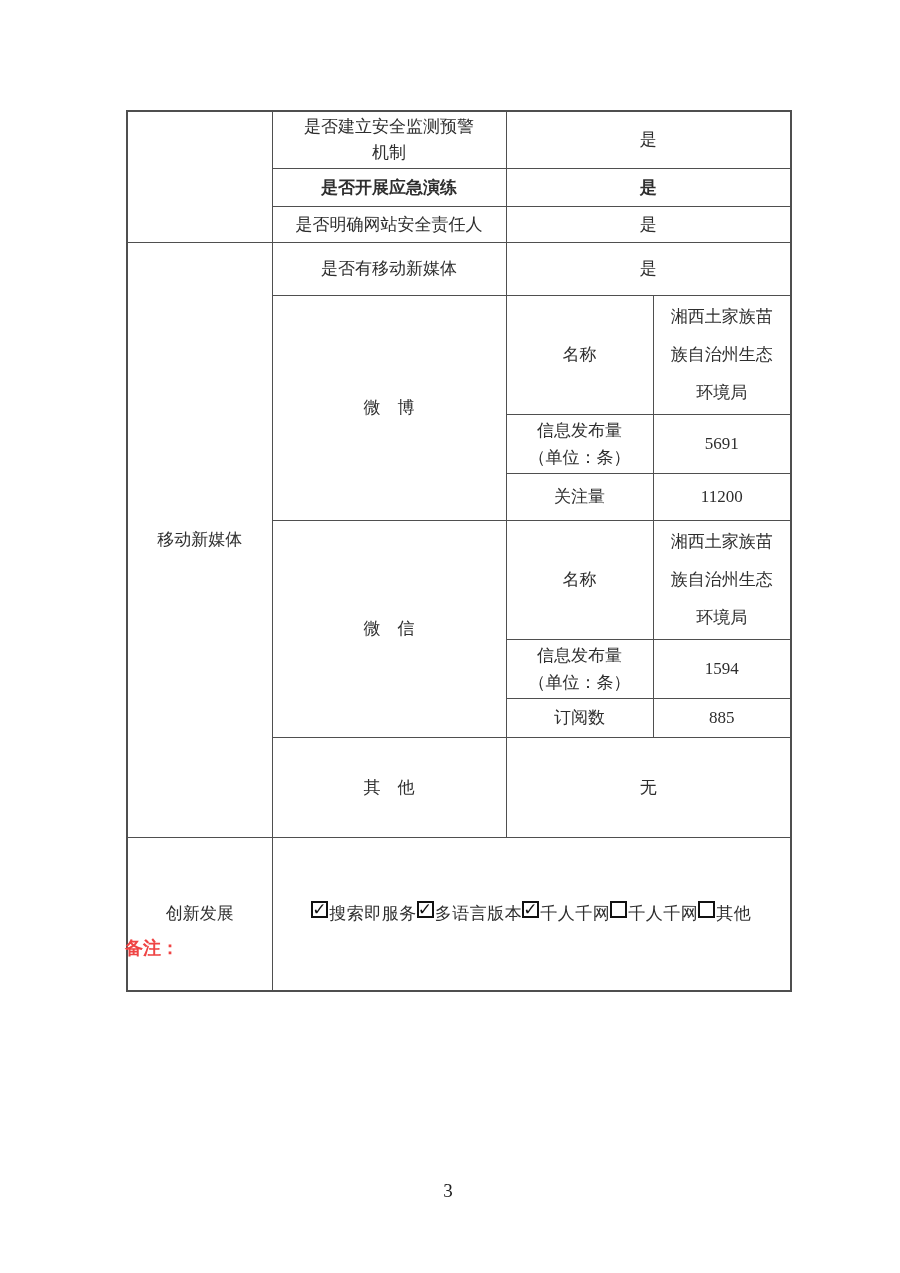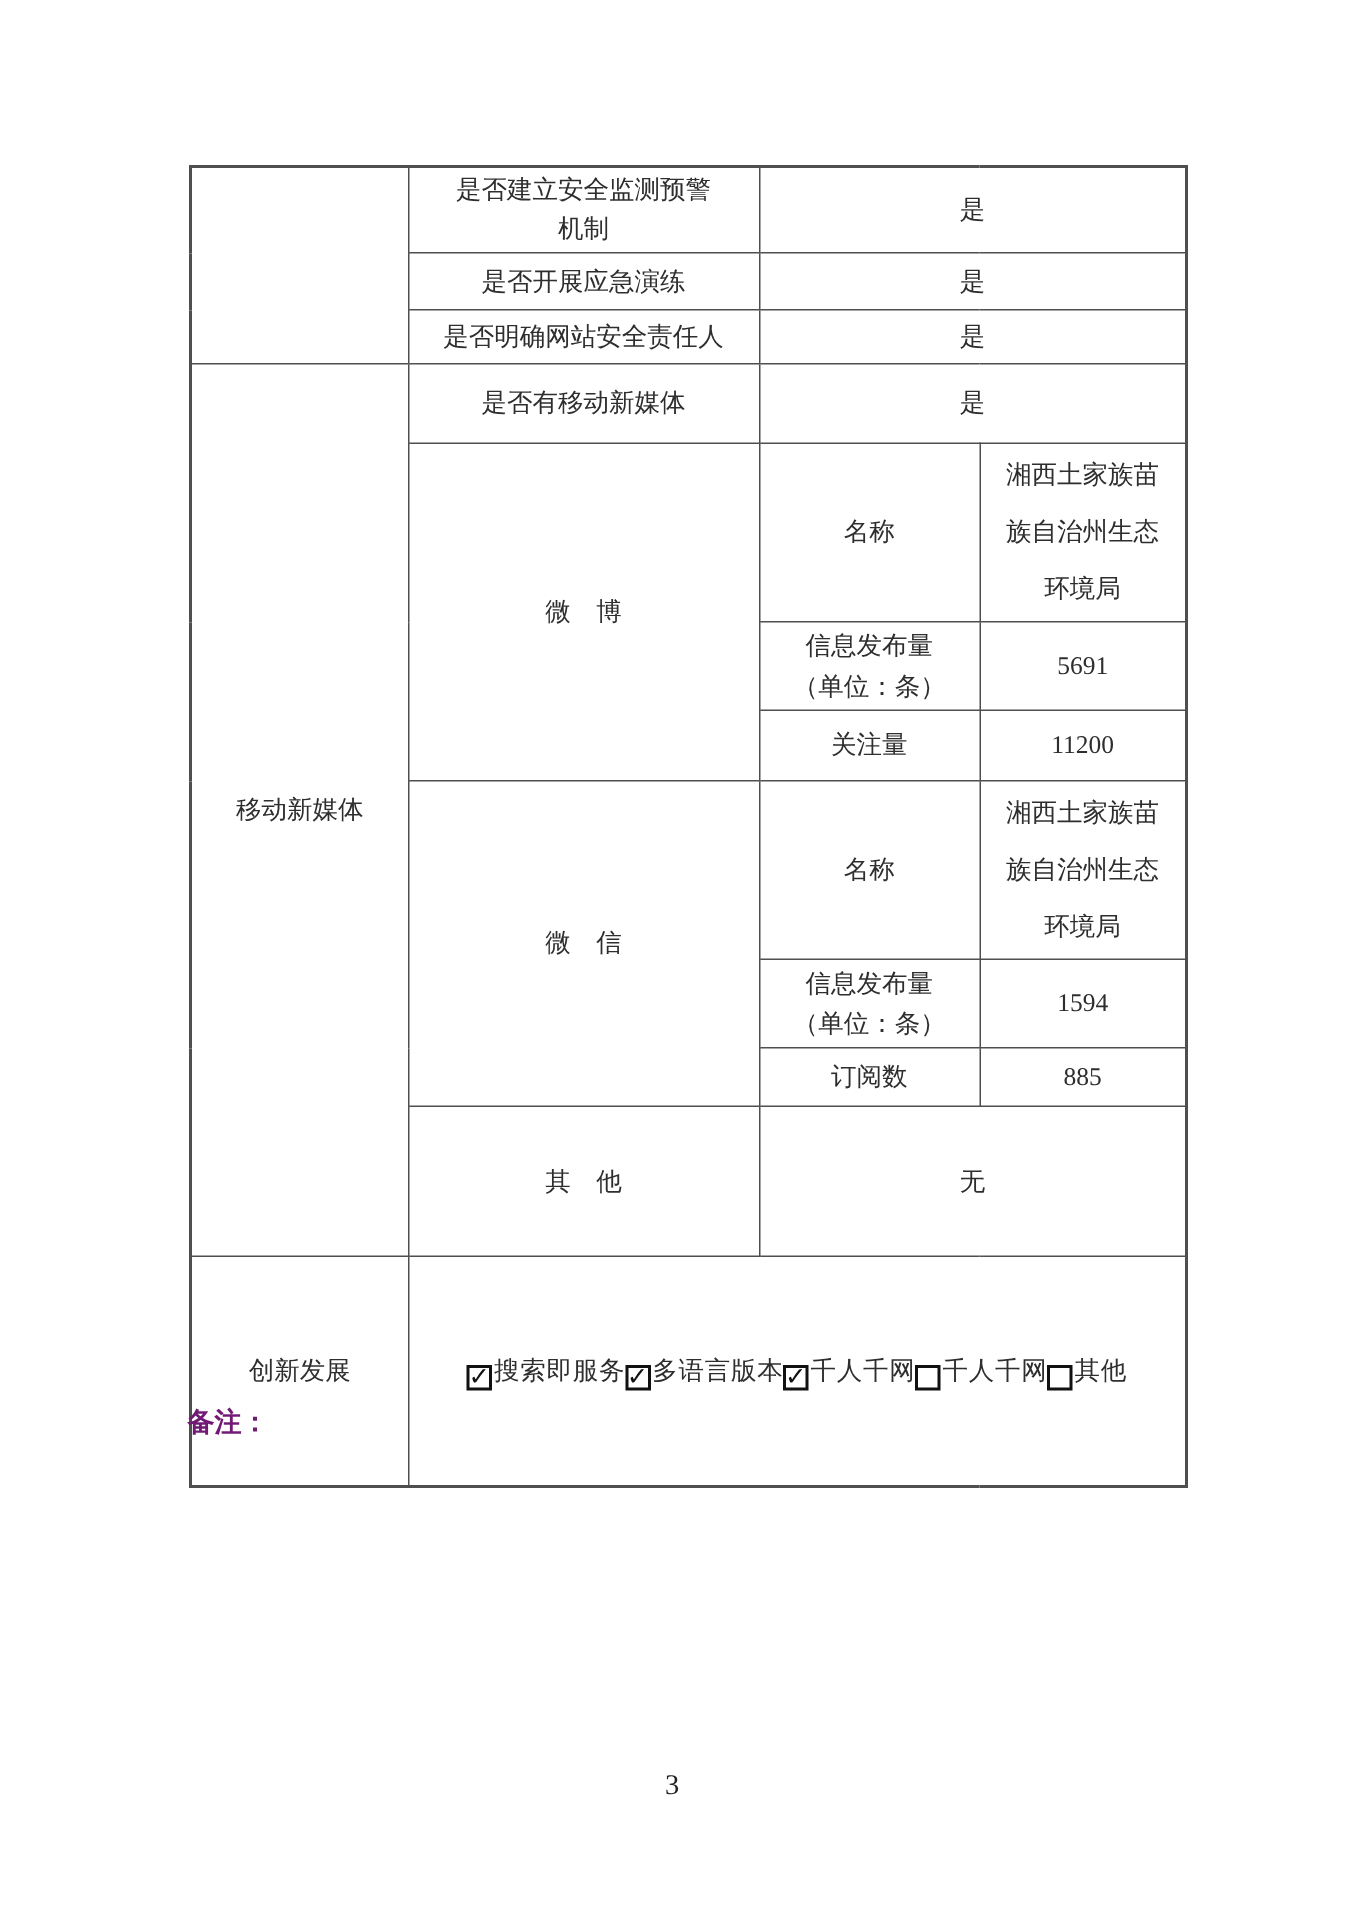--- a/index.html
+++ b/index.html
@@ -12,44 +12,44 @@
     position:absolute;left:126px;top:110px;width:664px;height:789px;
     border-collapse:collapse;table-layout:fixed;
   }
   table.report{border:2px solid #4f4f4f;}
   table.report td{
     border:1.5px solid #4f4f4f;
     text-align:center;vertical-align:middle;
     font-size:17px;line-height:26px;padding:2px 6px;
     word-break:break-all;
   }
-  tr.r1{height:51px;} tr.r2{height:38px;} tr.r3{height:36px;}
+  tr.r1{height:51px;} tr.r2{height:38px;font-weight:bold;} tr.r3{height:36px;}
   tr.r4{height:53px;} tr.r5{height:82px;} tr.r6{height:55px;}
   tr.r7{height:47px;} tr.r8{height:81px;} tr.r9{height:54px;}
   tr.r10{height:39px;} tr.r11{height:100px;} tr.r12{height:153px;}
   .q-inner{display:inline-block;max-width:10.6em;}
   .org-inner{display:inline-block;width:6.2em;line-height:38px;}
   .two-line div{line-height:27px;}
   .cb-line{white-space:nowrap;letter-spacing:0.5px;}
-  .cb{display:inline-flex;align-items:flex-end;vertical-align:middle;}
+  .cb{display:inline-flex;align-items:flex-start;vertical-align:middle;}
   .box{
     display:inline-block;width:13px;height:13px;
     border:2.5px solid #111;margin-right:1px;position:relative;
     background:#fff;flex:0 0 auto;
   }
   .box[data-checked="true"]::after{
     content:"\2713";
     position:absolute;left:-1px;top:-7px;
     font-size:17px;font-weight:bold;color:#111;
     font-family:"DejaVu Sans",sans-serif;
   }
   .cb .lbl{font-size:17px;}
   .notes{
     position:absolute;left:125px;top:936px;
-    font-size:18px;font-weight:bold;color:#701a75;
+    font-size:18px;font-weight:bold;color:#ef4444;
     font-family:"Liberation Serif","DejaVu Serif",serif;
   }
   .page-num{
     position:absolute;left:0;top:1180px;width:100%;
     text-align:center;font-size:19px;color:#222;
   }
 </style>
 </head>
 <body>
 

